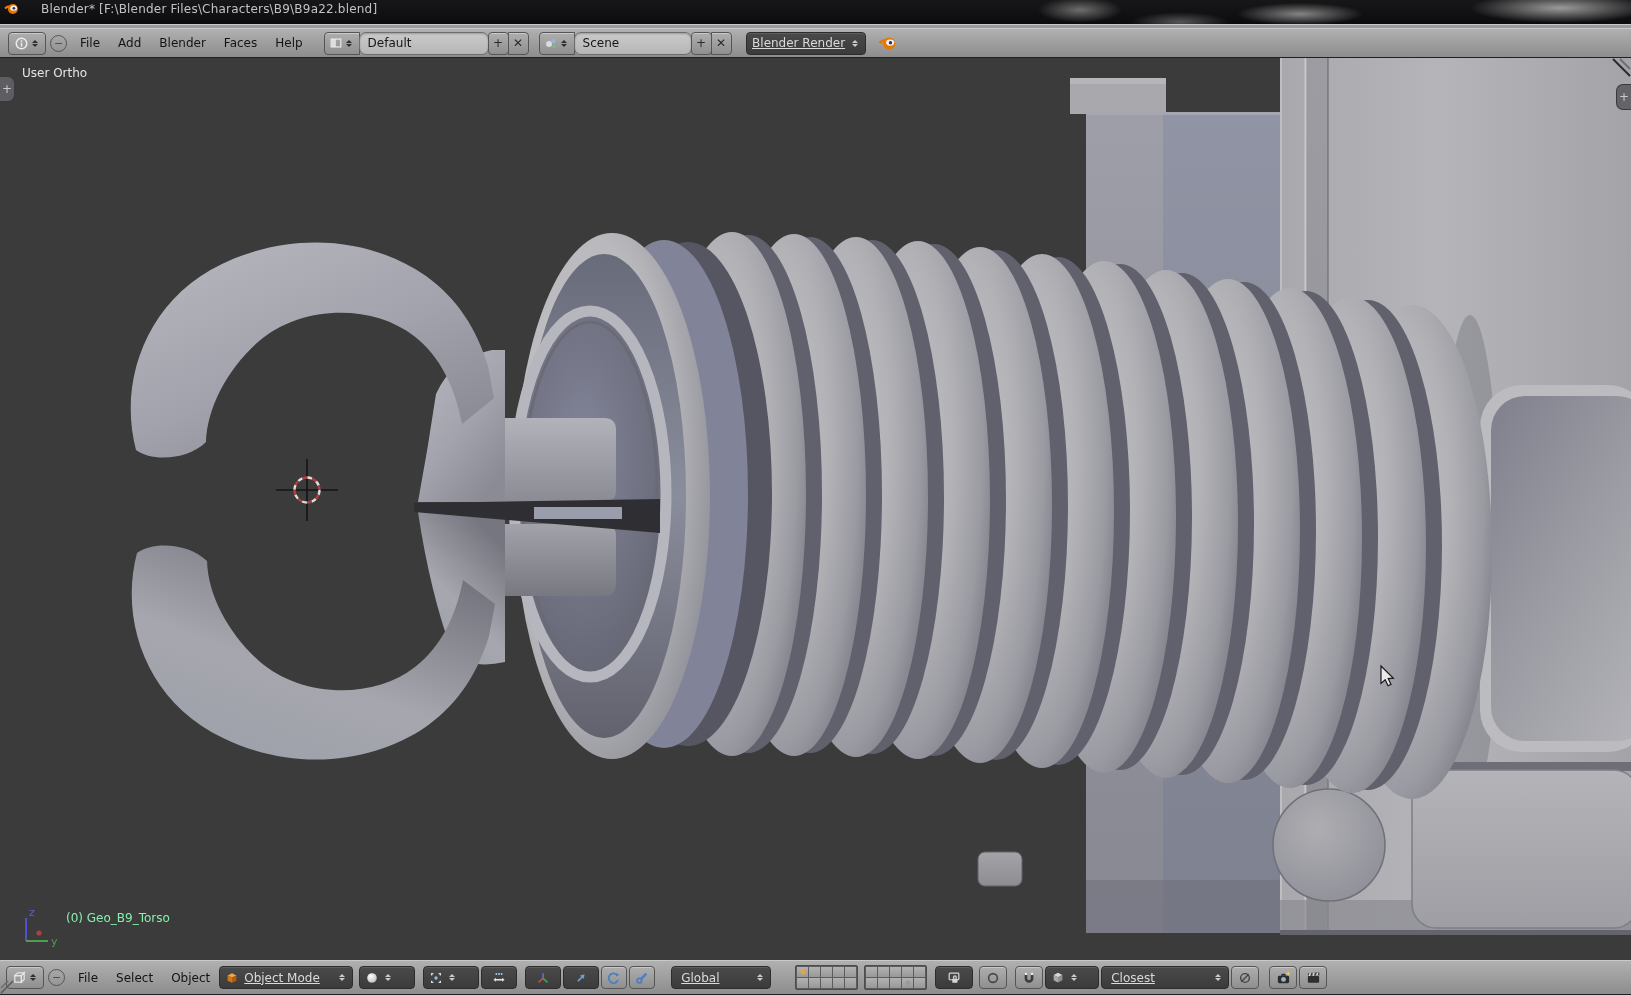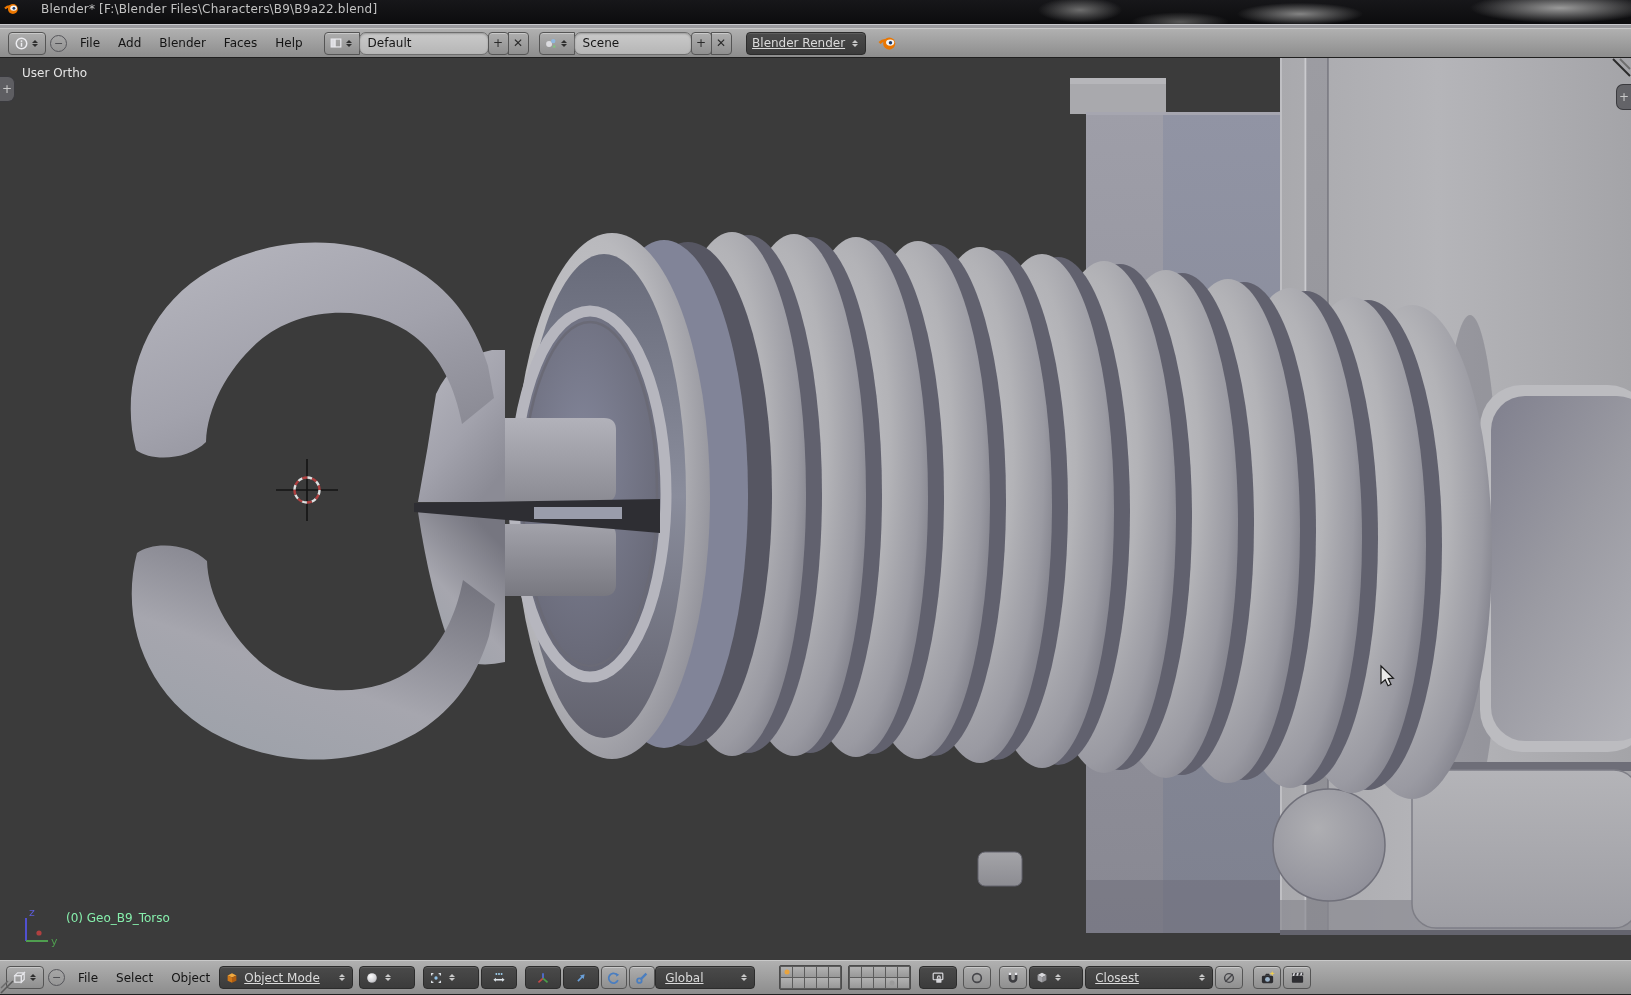--- a/index.html
+++ b/index.html
@@ -430,21 +430,21 @@
       </svg>
     </div>
     <div class="btn-raised" style="width:24px">
       <svg class="ic" width="14" height="14" viewBox="0 0 16 16">
         <circle cx="5" cy="11" r="2.6" fill="none" stroke="#4a7ec0" stroke-width="2"></circle>
         <line x1="7" y1="9" x2="13" y2="3" stroke="#4a7ec0" stroke-width="2.6"></line>
       </svg>
     </div>
   </div>
 
-  <div class="dd" style="margin-left:0;width:88px">
+  <div class="dd" style="margin-left:16px;width:88px">
     <span class="lbl grow" style="padding-left:4px">Global</span>
     <span class="ud ud-l"></span>
   </div>
 
   <div class="layers" style="margin-left:24px">
     <div class="lay-grid">
       <div class="lc">
             <i class="dot" style="background:#e8a33d"></i>
           </div>
       <div class="lc"></div>

